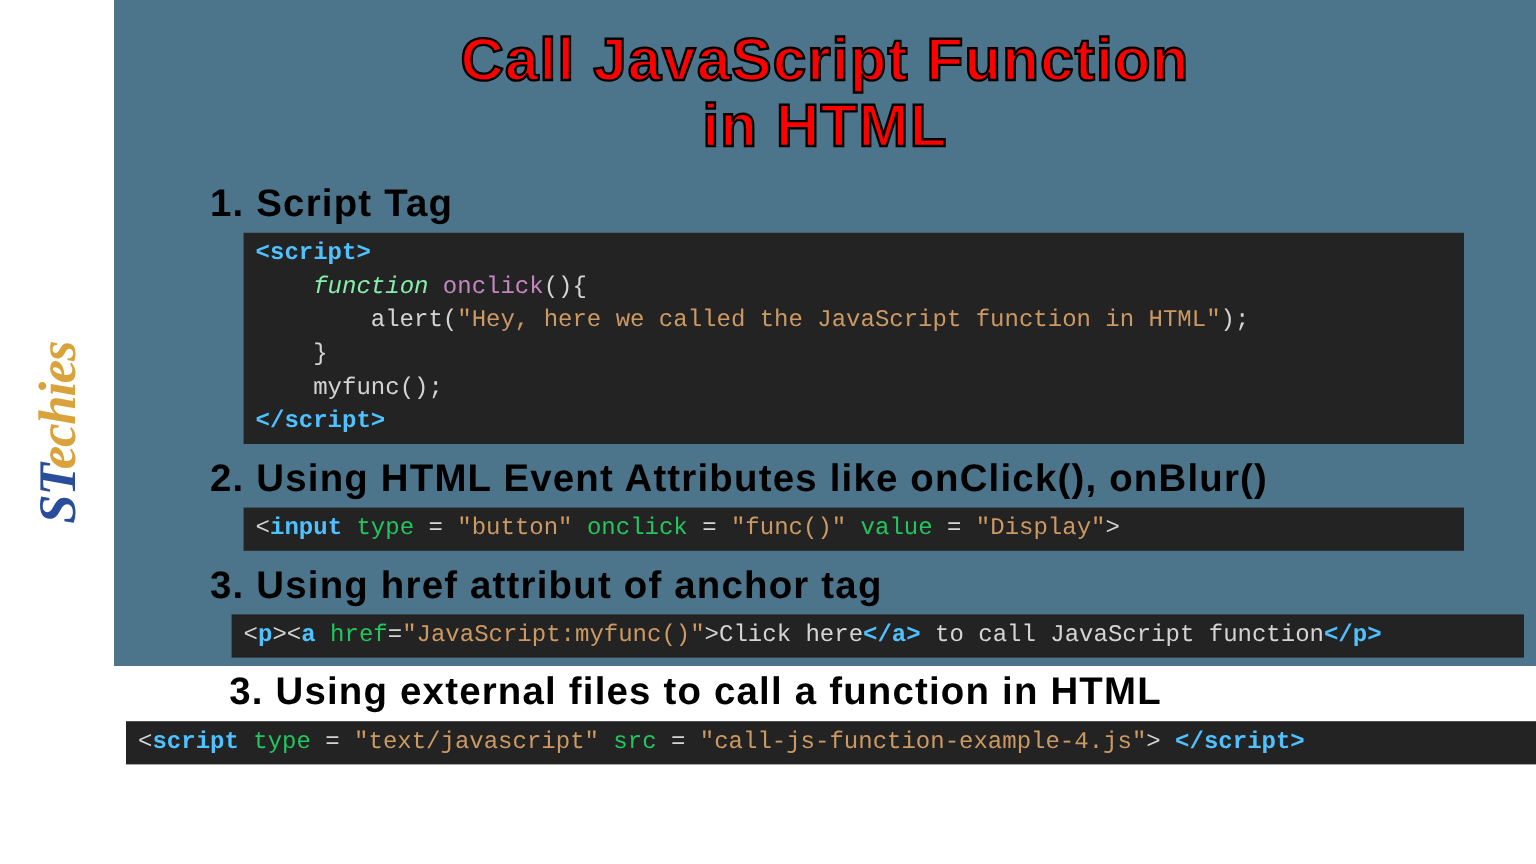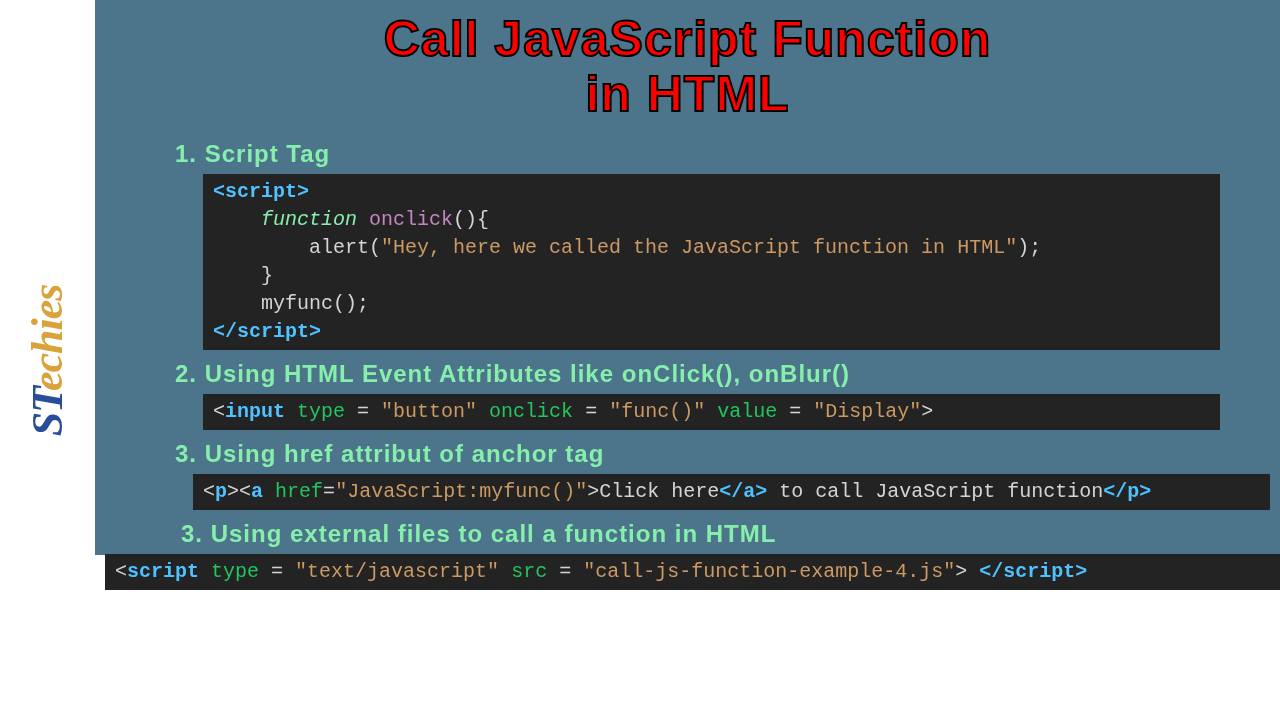--- a/index.html
+++ b/index.html
@@ -26,40 +26,40 @@
     font-style: italic;
     white-space: nowrap;
     letter-spacing: -1px;
   }
   .logo-blue { color: #2a4d9b; }
   .logo-gold { color: #d9a23a; }
   .main {
     flex: 1;
     height: 555px;
     background: #4c748a;
-    padding: 12px 0 0 0;
+    padding: 23px 0 0 0;
     position: relative;
   }
   .title {
     text-align: center;
     font-size: 50px;
     font-weight: 900;
     color: #ff0000;
     -webkit-text-stroke: 2px #000000;
     line-height: 1.1;
     letter-spacing: 1px;
     font-family: Arial, sans-serif;
     margin-bottom: 18px;
   }
   .content {
     padding: 0 60px 0 80px;
   }
   .section-heading {
-    color: #86efac;
-    font-size: 24px;
+    color: #000000;
+    font-size: 32px;
     font-weight: bold;
     letter-spacing: 1px;
     margin: 10px 0 6px 0;
   }
   .code-block {
     background: #232323;
     color: #d4d4d4;
     font-family: Consolas, 'Courier New', monospace;
     font-size: 20px;
     line-height: 1.4;
@@ -106,17 +106,17 @@
     <span class="tk-text">}</span>
     <span class="tk-text">myfunc();</span>
 <span class="tk-tag">&lt;/script&gt;</span></div>
 
     <div class="section-heading">2. Using HTML Event Attributes like onClick(), onBlur()</div>
     <div class="code-block"><span class="tk-text">&lt;</span><span class="tk-tag">input</span> <span class="tk-attr">type</span><span class="tk-text"> = </span><span class="tk-string">"button"</span> <span class="tk-attr">onclick</span><span class="tk-text"> = </span><span class="tk-string">"func()"</span> <span class="tk-attr">value</span><span class="tk-text"> = </span><span class="tk-string">"Display"</span><span class="tk-text">&gt;</span></div>
 
     <div class="section-heading">3. Using href attribut of anchor tag</div>
     <div class="code-block full"><span class="tk-text">&lt;</span><span class="tk-tag">p</span><span class="tk-text">&gt;</span><span class="tk-text">&lt;</span><span class="tk-tag">a</span><span class="tk-text"> </span><span class="tk-attr">href</span><span class="tk-text">=</span><span class="tk-string">"JavaScript:myfunc()"</span><span class="tk-text">&gt;</span><span class="tk-text">Click here</span><span class="tk-tag">&lt;/a&gt;</span><span class="tk-text"> to call JavaScript function</span><span class="tk-tag">&lt;/p&gt;</span></div>
 
-    <div class="section-heading" style="margin-left:6px">3. Using external files to call a function in HTML</div>
+    <div class="section-heading" style="margin-left:16px">3. Using external files to call a function in HTML</div>
     <div class="code-block wide"><span class="tk-text">&lt;</span><span class="tk-tag">script</span> <span class="tk-attr">type</span><span class="tk-text"> = </span><span class="tk-string">"text/javascript"</span> <span class="tk-attr">src</span><span class="tk-text"> = </span><span class="tk-string">"call-js-function-example-4.js"</span><span class="tk-text">&gt;</span><span class="tk-text"> </span><span class="tk-tag">&lt;/script&gt;</span></div>
 
   </div>
 </div>
 
 </body></html>

